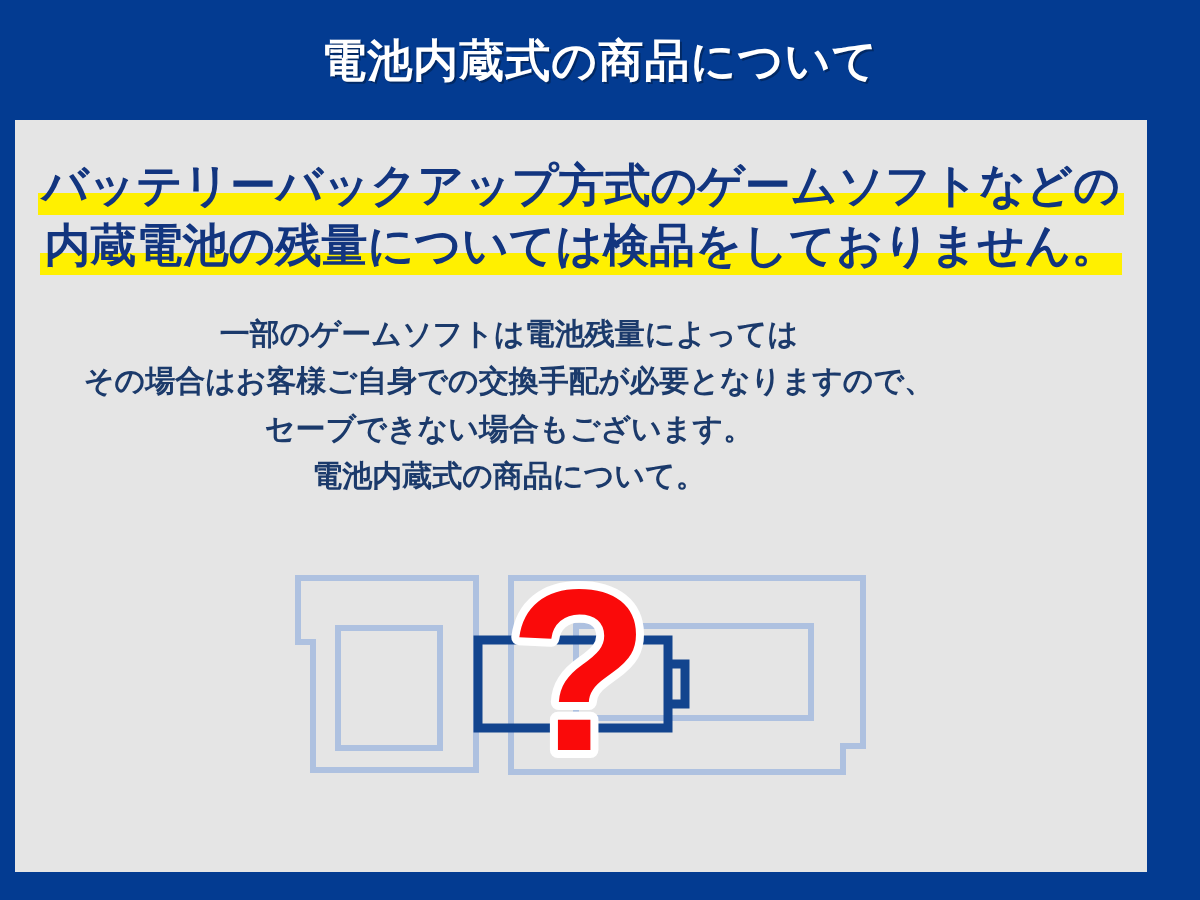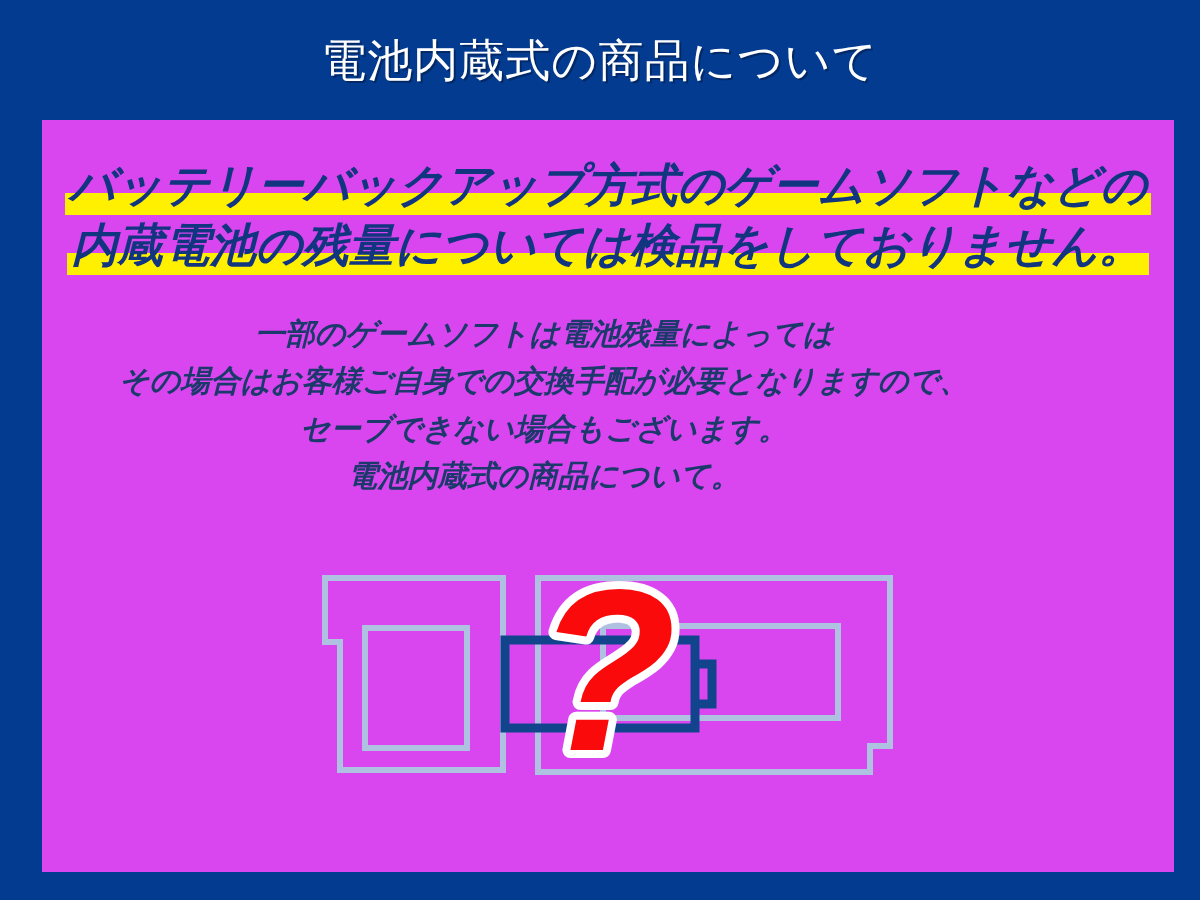--- a/index.html
+++ b/index.html
@@ -23,36 +23,35 @@
     top: 0;
     width: 1200px;
     height: 120px;
     display: flex;
     align-items: center;
     justify-content: center;
   }
   .header-title {
     color: #ffffff;
     font-size: 45px;
-    font-weight: normal;
+    font-weight: bold;
     letter-spacing: 1px;
     line-height: 1;
     text-shadow: 2px 2px 0 rgba(0, 0, 0, 0.30);
     white-space: nowrap;
   }
 
   
   .panel {
     position: absolute;
-    left: 42px;
+    left: 15px;
     top: 120px;
     width: 1132px;
     height: 752px;
-    background: #d946ef;
-    font-style: italic;
+    background: #e5e5e5;
   }
 
   
   .lead {
     position: absolute;
     left: 0;
     top: 42px;
     width: 1132px;
     text-align: center;
   }
@@ -73,21 +72,20 @@
     padding: 0 4px 4px 4px;
   }
 
   
   .body-copy {
     position: absolute;
     left: 0;
     top: 190px;
     width: 988px;
     text-align: center;
-    padding-left: 8px;
   }
   .body-line {
     display: block;
     color: #1b3a6b;
     font-size: 30px;
     font-weight: bold;
     line-height: 1.58;
     white-space: nowrap;
   }
 

